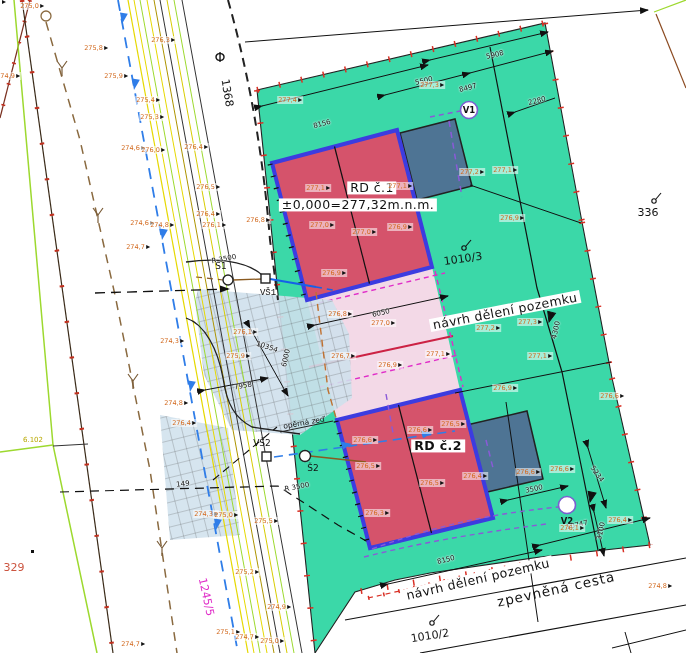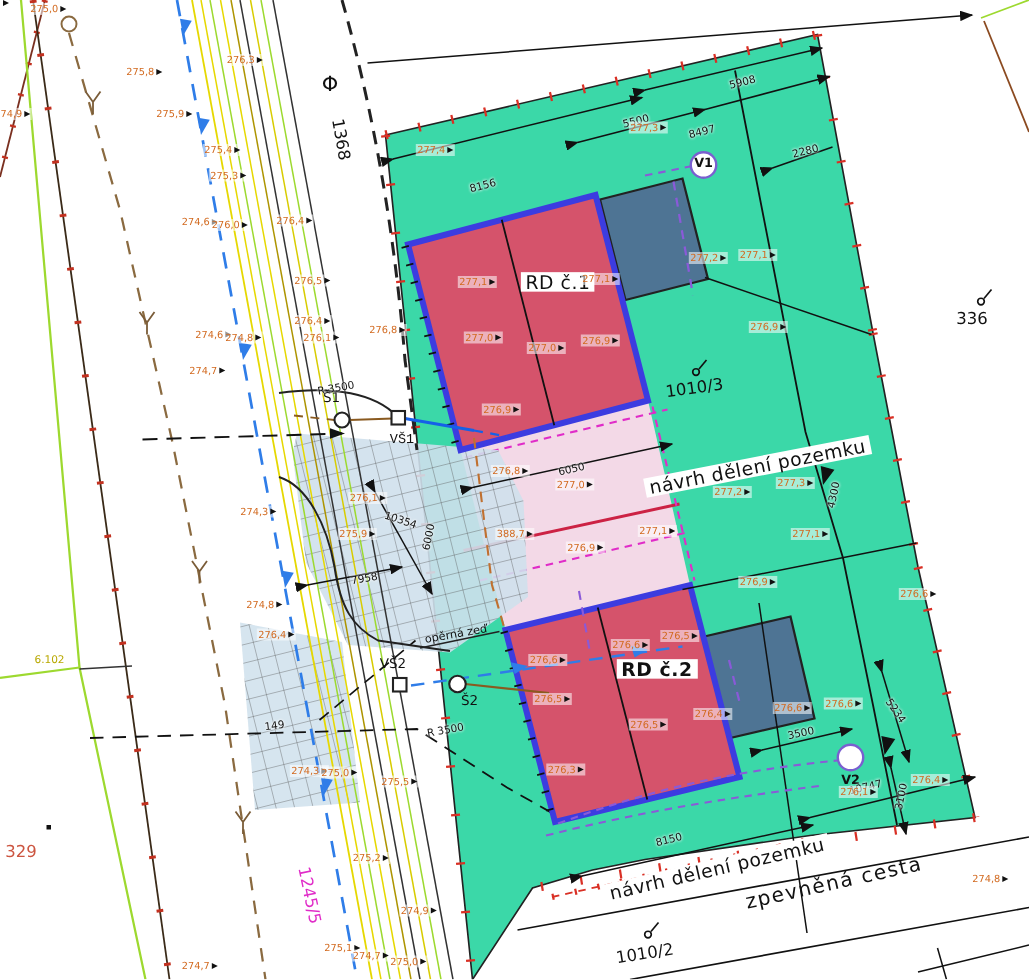--- a/index.html
+++ b/index.html
@@ -230,20 +230,21 @@
         </g>
     <g>
           <circle cx="432" cy="623" r="2.2"></circle>
           <line x1="434" y1="621" x2="439" y2="615"></line>
         </g>
     <rect x="31" y="550" width="3" height="3" fill="#111" stroke="none"></rect>
   </g>
 </svg>
 
 <div class="lbl big whitebg" style="left:372px;top:188px;font-weight:normal;">RD č.1</div>
+<div class="lbl big whitebg" style="left:358px;top:205px;">±0,000=277,32m.n.m.</div>
 <div class="lbl big whitebg" style="left:438px;top:446px;font-weight:bold;">RD č.2</div>
 
 <div class="lbl big whitebg" style="left:505px;top:311px;transform:translate(-50%,-50%) rotate(-11deg);">návrh dělení pozemku</div>
 <div class="lbl big whitebg" style="left:478px;top:579px;transform:translate(-50%,-50%) rotate(-13deg);">návrh dělení pozemku</div>
 <div class="lbl" style="left:556px;top:589px;font-size:13.5px;letter-spacing:1px;transform:translate(-50%,-50%) rotate(-12.5deg);">zpevněná cesta</div>
 <div class="lbl tiny" style="left:304px;top:423px;transform:translate(-50%,-50%) rotate(-10deg);">opěrná zeď</div>
 
 <div class="lbl" style="left:220px;top:57px;font-size:14px;">Φ</div>
 <div class="lbl mid" style="left:227px;top:93px;transform:translate(-50%,-50%) rotate(80deg);">1368</div>
 <div class="lbl mid" style="left:648px;top:213px;">336</div>
@@ -489,21 +490,21 @@
       </div>
       <div class="spot-item" style="left: 340px; top: 314px; transform: translate(-50%, -50%) rotate(0deg);">
         <span>276,8</span>
         <span class="flag"></span>
       </div>
       <div class="spot-item" style="left: 383px; top: 323px; transform: translate(-50%, -50%) rotate(0deg);">
         <span>277,0</span>
         <span class="flag"></span>
       </div>
       <div class="spot-item" style="left: 343px; top: 356px; transform: translate(-50%, -50%) rotate(0deg);">
-        <span>388,7</span>
+        <span>276,7</span>
         <span class="flag"></span>
       </div>
       <div class="spot-item" style="left: 390px; top: 365px; transform: translate(-50%, -50%) rotate(0deg);">
         <span>276,9</span>
         <span class="flag"></span>
       </div>
       <div class="spot-item" style="left: 365px; top: 440px; transform: translate(-50%, -50%) rotate(0deg);">
         <span>276,6</span>
         <span class="flag"></span>
       </div>

